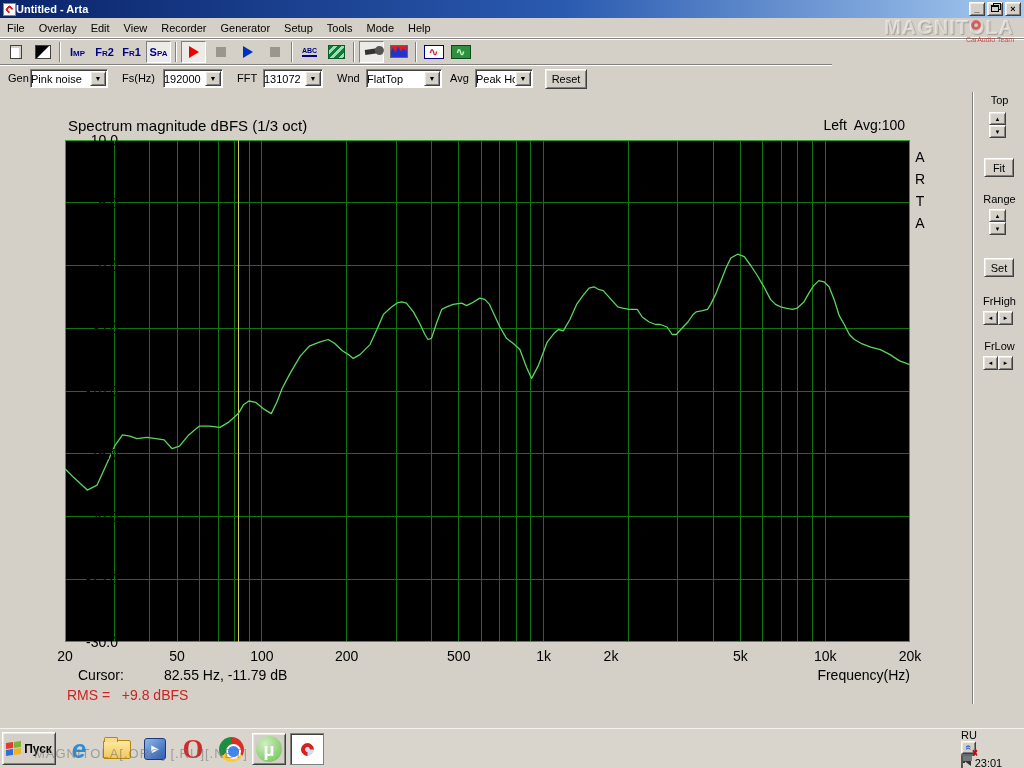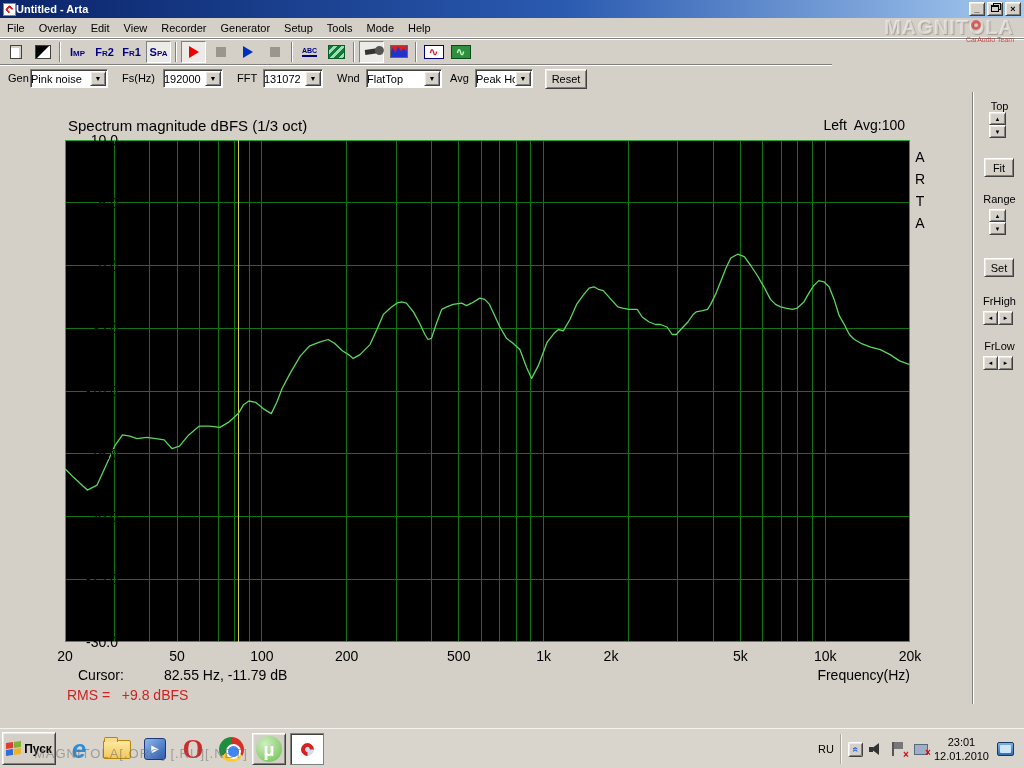--- a/index.html
+++ b/index.html
@@ -126,21 +126,21 @@
   .ql-chrome .glyph{width:25px;height:25px;border-radius:50%;position:relative;
     background:conic-gradient(#d93025 0 33%,#fcc934 33% 66%,#1e8e3e 66% 100%);}
   .ql-chrome .glyph::after{content:'';position:absolute;left:7px;top:7px;width:11px;height:11px;
     background:#4285f4;border:2px solid #fff;border-radius:50%;}
   .ql-utorrent{background:#d4d0c8;}
   .ql-utorrent .glyph{width:26px;height:26px;background:radial-gradient(circle at 35% 30%,#cfeec2,#6abf4b);
     border-radius:50%;color:#fff;font-size:19px;font-weight:bold;display:flex;align-items:center;justify-content:center;}
   .ql-arta{background:#fff;border:1px solid #808080;box-shadow:inset 1px 1px 0 #404040;}
   .ql-arta .glyph{width:13px;height:13px;border:4px solid #d42222;border-right-color:transparent;
     border-radius:50%;transform:rotate(45deg);background:#cfe0ea;}
-  #tray{position:absolute;right:6px;top:0;height:40px;display:flex;align-items:center;}
+  #tray{position:absolute;right:0;top:0;height:40px;display:flex;flex-direction:column;}
   .lang{font-size:11px;color:#000;margin-right:6px;}
   .tray-div{width:2px;height:30px;border-left:1px solid #aaa69e;border-right:1px solid #f5f3ee;margin-right:6px;}
   .tray-chevron{width:15px;height:15px;border-radius:2px;font-size:10px;display:flex;align-items:center;
     justify-content:center;color:#245edb;margin-right:6px;}
   .tray-chevron span{transform:rotate(90deg);display:block;font-weight:bold;}
   .speaker{width:15px;height:13px;position:relative;margin-right:8px;}
   .speaker::before{content:'';position:absolute;left:0;top:4px;width:4px;height:5px;background:#333;}
   .speaker::after{content:'';position:absolute;left:2px;top:0;width:0;height:0;
     border-top:6.5px solid transparent;border-bottom:6.5px solid transparent;border-right:8px solid #333;}
   .flagicon{width:13px;height:14px;position:relative;margin-right:9px;}
@@ -366,21 +366,21 @@
       <div class="xlab" style="left: 910px;">20k</div>
     </div>
   <div class="freq-label">Frequency(Hz)</div>
   <div class="cursor-line-text">
     <span>Cursor:</span><span class="cv">82.55 Hz, -11.79 dB</span>
   </div>
   <div class="rms-text">RMS =   +9.8 dBFS</div>
 
   <div id="panel-divider"></div>
   <div id="side-panel">
-    <div class="sp-label" style="top:10px">Top</div>
+    <div class="sp-label" style="top:4px">Top</div>
     <div class="spin-v" style="top:22px">
       <div class="sb raised">▲</div>
       <div class="sb raised">▼</div>
     </div>
     <div class="sp-btn btn raised" style="top:68px">Fit</div>
     <div class="sp-label" style="top:103px">Range</div>
     <div class="spin-v" style="top:119px">
       <div class="sb raised">▲</div>
       <div class="sb raised">▼</div>
     </div>

